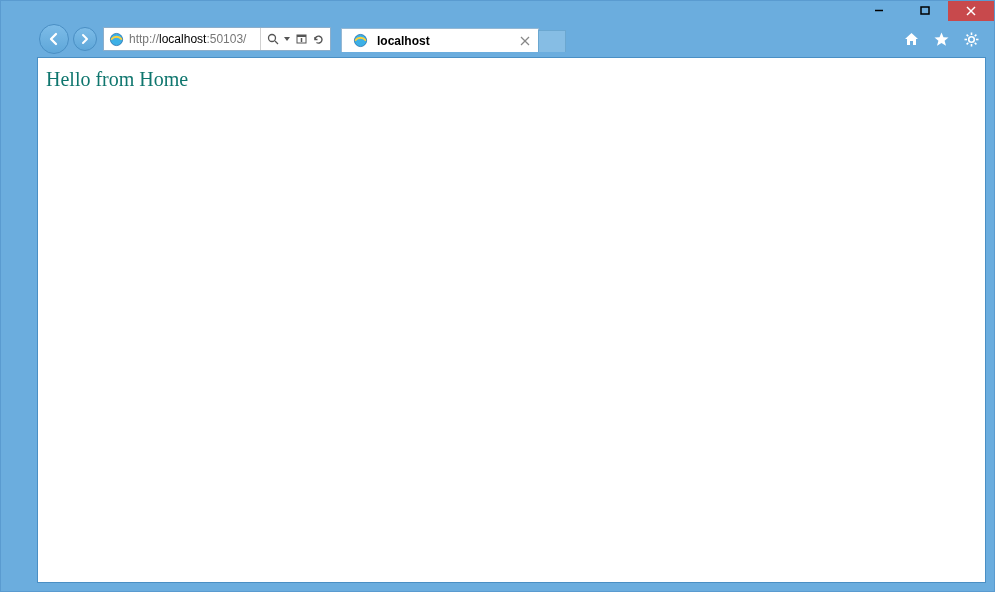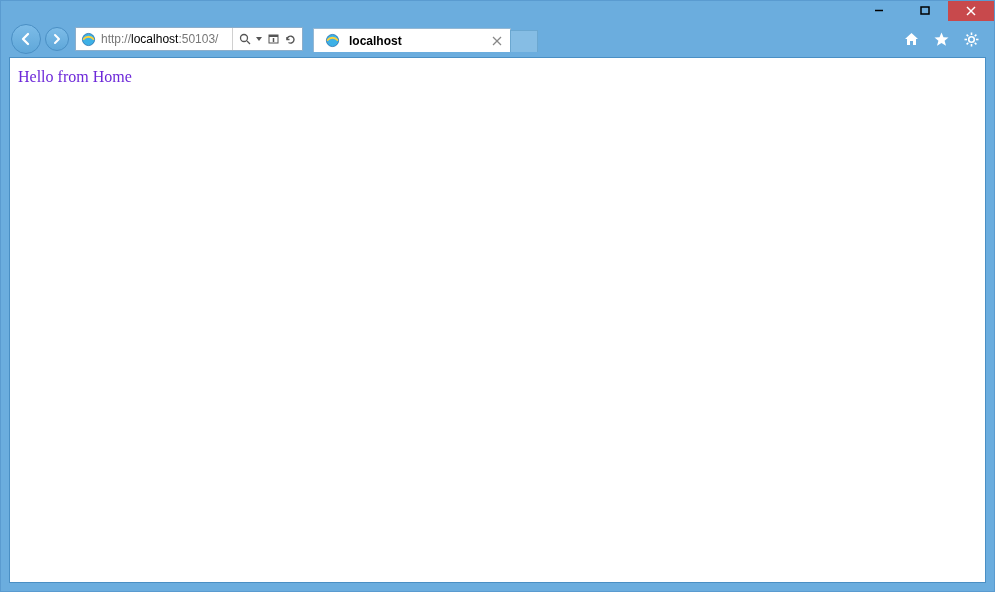--- a/index.html
+++ b/index.html
@@ -8,20 +8,21 @@
       background: #fff;
       overflow: hidden;
     }
     .window {
       width: 995px;
       height: 592px;
       background: #6badde;
       display: flex;
       flex-direction: column;
       border: 1px solid #5a9bd0;
+      padding-left: 28px;
     }
     .titlebar {
       height: 24px;
       background: #6badde;
       display: flex;
       justify-content: flex-end;
       align-items: flex-start;
     }
     .win-controls {
       display: flex;
@@ -139,22 +140,22 @@
       flex: 1;
       padding: 0 8px 8px 8px;
       display: flex;
     }
     .content {
       flex: 1;
       background: #fff;
       border: 1px solid #4a8fc4;
       padding: 10px 8px;
       font-family: "Times New Roman", Times, serif;
-      font-size: 16px;
-      color: #6d28d9;
+      font-size: 20px;
+      color: #0f766e;
     }
   </style>
 </head>
 <body>
 
 <div class="window">
 
   <div class="titlebar">
     <div class="win-controls">
       <div class="win-btn">

